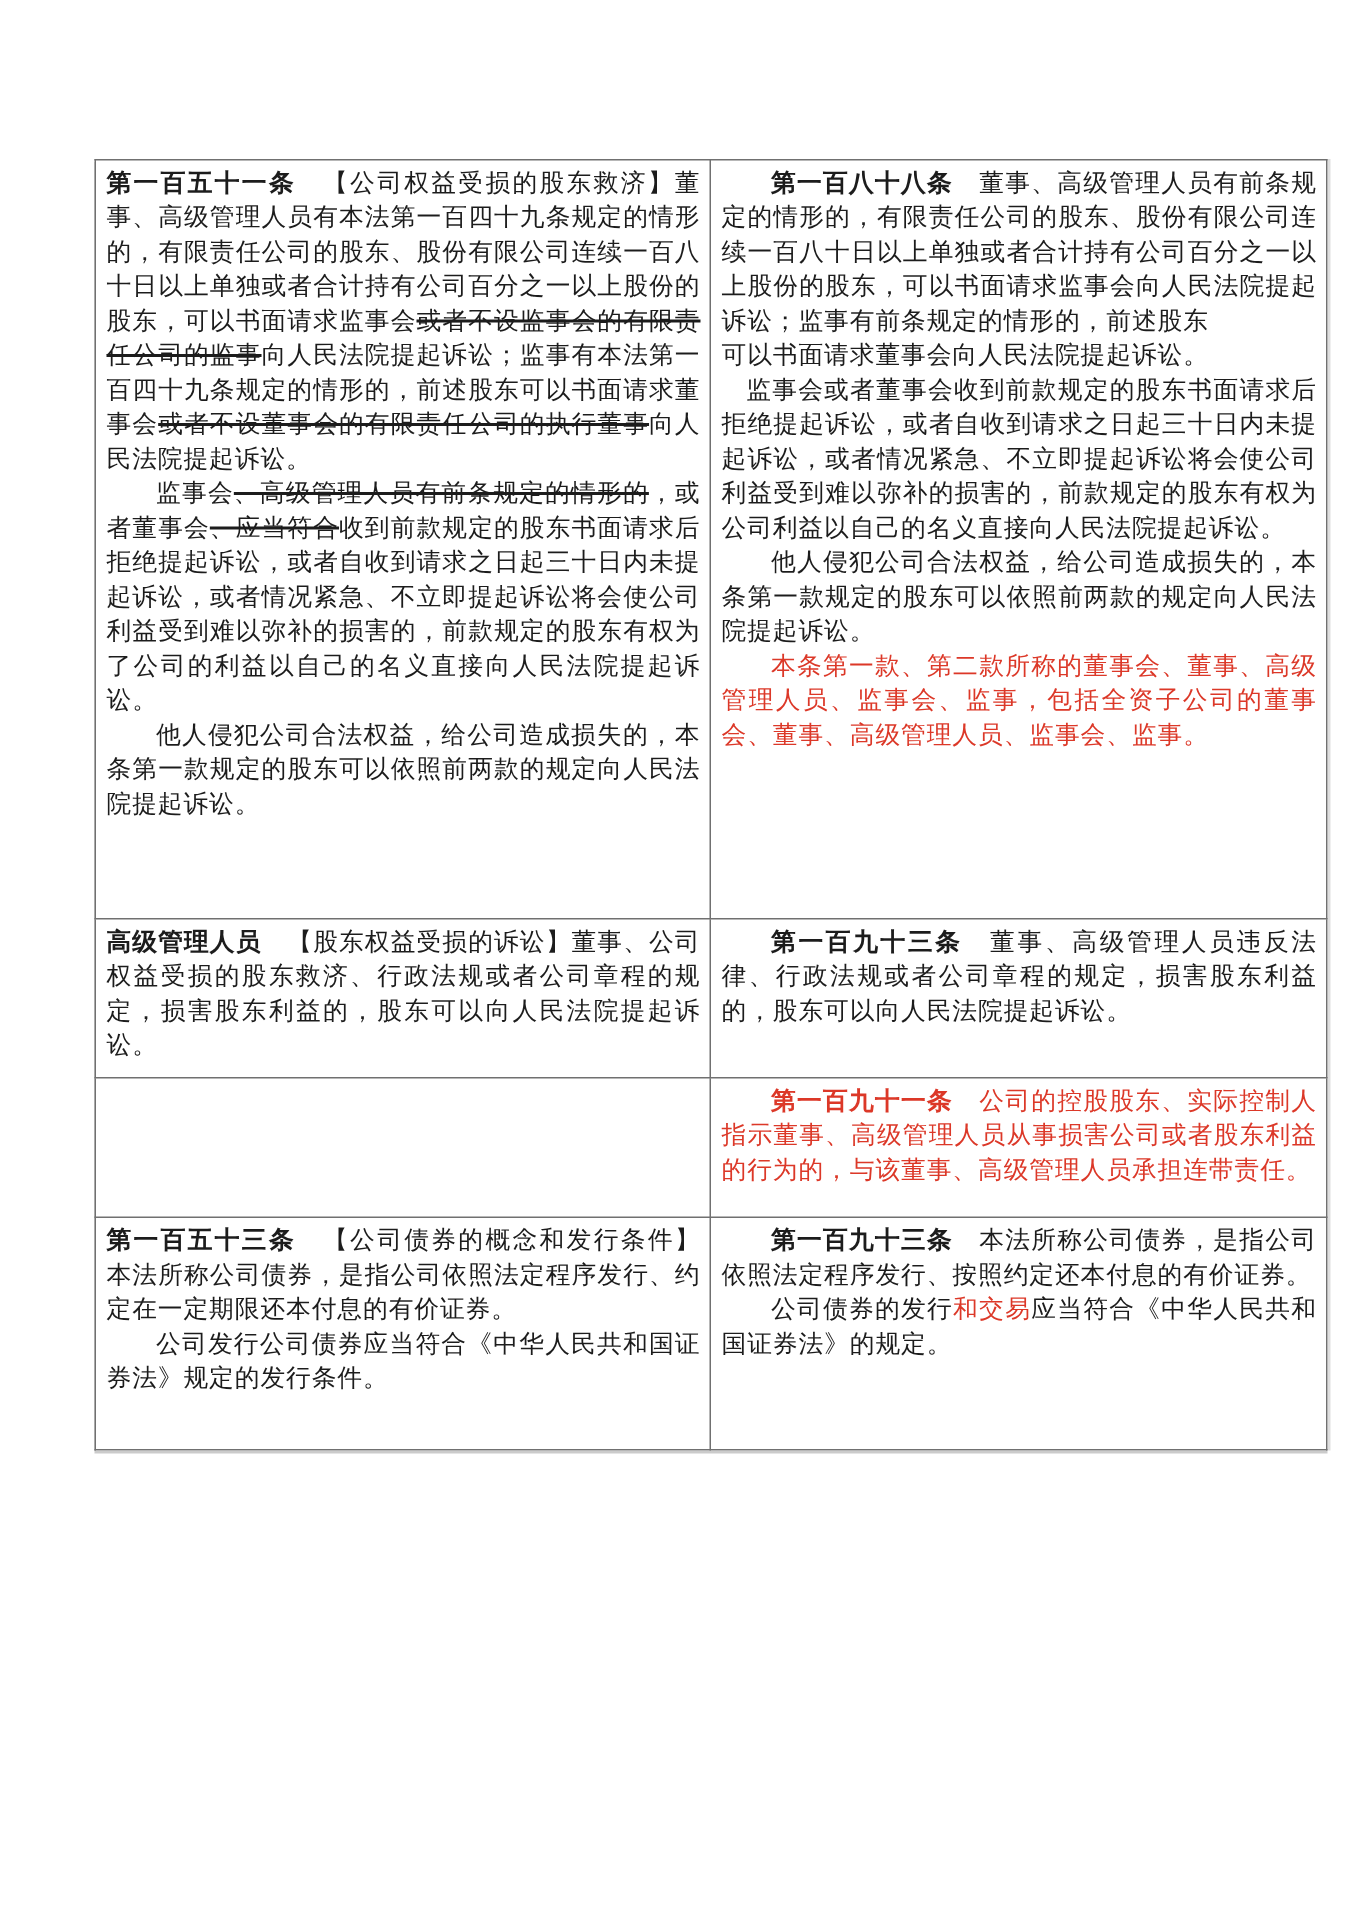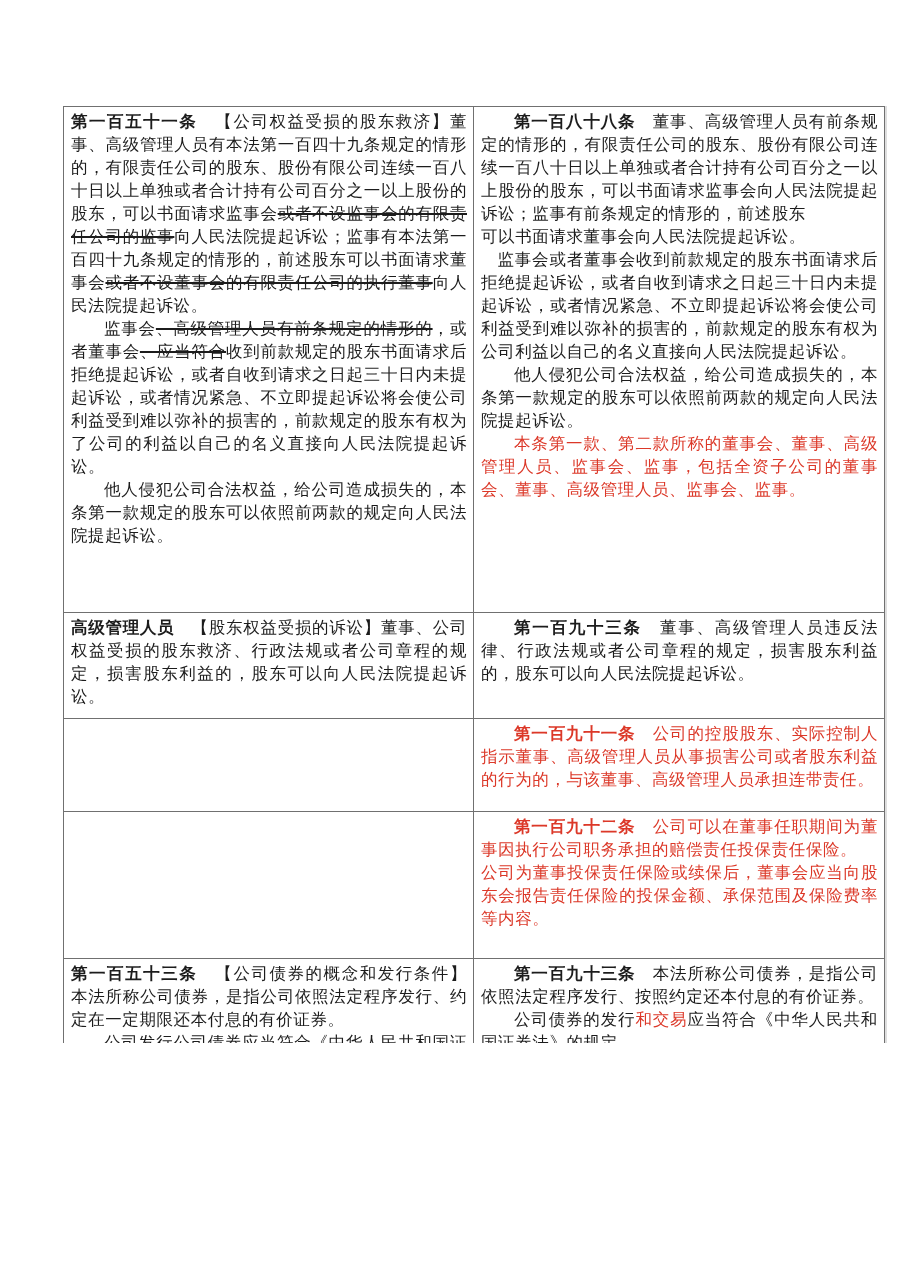--- a/index.html
+++ b/index.html
@@ -70,27 +70,20 @@
           <td class="right">
             <p class="para ind2"><span class="b">第一百九十三条</span><span>　董事、高级管理人员违反法律、行政法规或者公司章程的规定，损害股东利益的，股东可以向人民法院提起诉讼。</span></p>
           </td>
         </tr>
         <tr style="height: 93px;">
           <td class="left"></td>
           <td class="right">
             <p class="para ind2"><span class="b r">第一百九十一条</span><span class="r">　公司的控股股东、实际控制人指示董事、高级管理人员从事损害公司或者股东利益的行为的，与该董事、高级管理人员承担连带责任。</span></p>
           </td>
         </tr>
-        <tr style="height: 147px;">
-          <td class="left"></td>
-          <td class="right">
-            <p class="para ind2"><span class="b r">第一百九十二条</span><span class="r">　公司可以在董事任职期间为董事因执行公司职务承担的赔偿责任投保责任保险。</span></p>
-            <p class="para"><span class="r">公司为董事投保责任保险或续保后，董事会应当向股东会报告责任保险的投保金额、承保范围及保险费率等内容。</span></p>
-          </td>
-        </tr>
         <tr style="height: 155px;">
           <td class="left">
             <p class="para"><span class="b">第一百五十三条</span><span>　【公司债券的概念和发行条件】　本法所称公司债券，是指公司依照法定程序发行、约定在一定期限还本付息的有价证券。</span></p>
             <p class="para ind2"><span>公司发行公司债券应当符合《中华人民共和国证券法》规定的发行条件。</span></p>
           </td>
           <td class="right">
             <p class="para ind2"><span class="b">第一百九十三条</span><span>　本法所称公司债券，是指公司依照法定程序发行、按照约定还本付息的有价证券。</span></p>
             <p class="para ind2"><span>公司债券的发行</span><span class="r">和交易</span><span>应当符合《中华人民共和国证券法》的规定。</span></p>
           </td>
         </tr>

